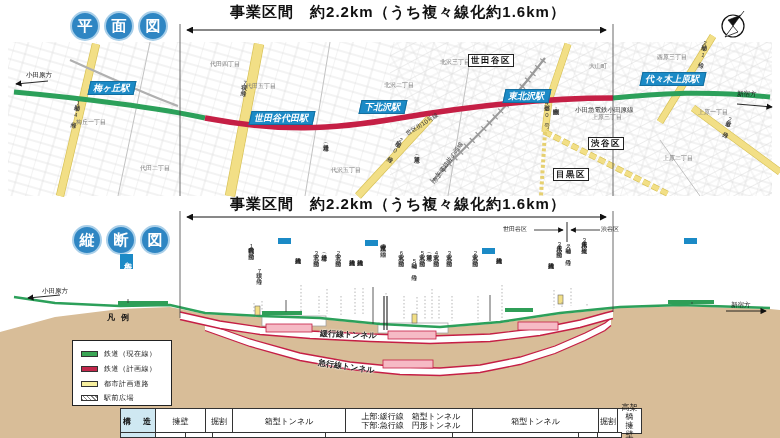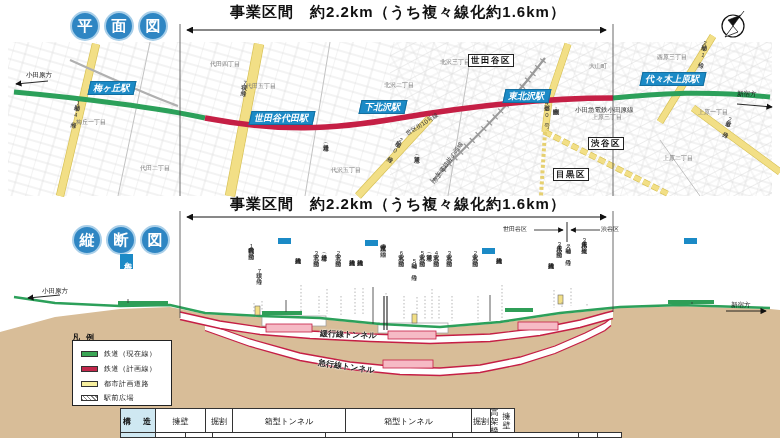--- a/index.html
+++ b/index.html
@@ -19,29 +19,29 @@
   .dir{position:absolute;font-size:6.5px;color:#111;white-space:nowrap}
   .vert{writing-mode:vertical-rl;text-orientation:upright}
   .vlabel{position:absolute;writing-mode:vertical-rl;text-orientation:upright;font-size:6px;line-height:6.3px;
           color:#222;white-space:nowrap;z-index:4}
   .vsta{position:absolute;writing-mode:vertical-rl;text-orientation:upright;font-size:8px;font-weight:bold;
         color:#fff;background:#1b8ac6;padding:3px 1px;white-space:nowrap;z-index:5}
   .tun{position:absolute;font-size:8px;font-weight:bold;color:#222;white-space:nowrap;z-index:4;
        text-shadow:0 0 2px #fff,0 0 2px #fff}
   .bnd{position:absolute;font-size:6px;color:#111;white-space:nowrap;z-index:4}
   .leg{position:absolute;left:72px;top:340px;width:98px;height:64px;background:#fff;border:1px solid #222;z-index:6}
-  .leg-title{position:absolute;left:72px;top:332px;width:98px;font-size:8px;font-weight:bold;
+  .leg-title{position:absolute;left:72px;top:312px;width:98px;text-align:center;font-size:8px;font-weight:bold;
              letter-spacing:6px;z-index:6}
   .leg-row{position:absolute;left:8px;display:flex;align-items:center;gap:6px}
   .chip{width:17px;height:6px;border:1px solid #333;box-sizing:border-box}
   .chip-green{background:#3aa655}.chip-red{background:#c2274b}.chip-yellow{background:#f7ef9e}
   .chip-hatch{background:repeating-linear-gradient(45deg,#888 0,#888 1px,#fff 1px,#fff 3px)}
   .leg-row span{font-size:7px;letter-spacing:0.5px}
   .tbl{position:absolute;left:120px;top:408px;display:flex;border:1px solid #333;background:#fff;z-index:7;box-sizing:border-box}
-  .tbl .cell{border-right:1px solid #333;display:flex;flex-direction:row;align-items:center;justify-content:center;
+  .tbl .cell{border-right:1px solid #333;display:flex;flex-direction:column;align-items:center;justify-content:center;
              text-align:center;font-size:8px;line-height:9px;box-sizing:border-box;height:24px;background:#fff}
   .tbl .cell:last-child{border-right:none}
   .hdr{background:#cfe8f2 !important;font-weight:bold;letter-spacing:2px}
   .small2{font-size:6px;line-height:7px}
   .left-align{align-items:flex-start;padding-left:4px;text-align:left}
   .tbl2{top:432px;height:6px;overflow:hidden}
   .tbl2 .cell{height:6px}
 </style>
 </head>
 <body>
@@ -312,20 +312,24 @@
       <div class="chip chip-hatch"></div>
       <span>駅前広場</span>
     </div>
   </div>
 
   <div class="tbl">
     <div class="cell hdr" style="width:35px">構　造</div>
     <div class="cell" style="width:50px">擁壁</div>
     <div class="cell" style="width:27px">掘割</div>
     <div class="cell" style="width:113px">箱型トンネル</div>
+    <div class="cell left-align" style="width:127px">
+      <div>上部:緩行線　箱型トンネル</div>
+      <div>下部:急行線　円形トンネル</div>
+    </div>
     <div class="cell" style="width:126px">箱型トンネル</div>
     <div class="cell" style="width:19px">掘割</div>
     <div class="cell small2" style="width:23px">
       <div>高架橋</div>
       <div>擁　壁</div>
     </div>
   </div>
 
   <div class="tbl tbl2">
     <div class="cell hdr" style="width:35px"></div>

